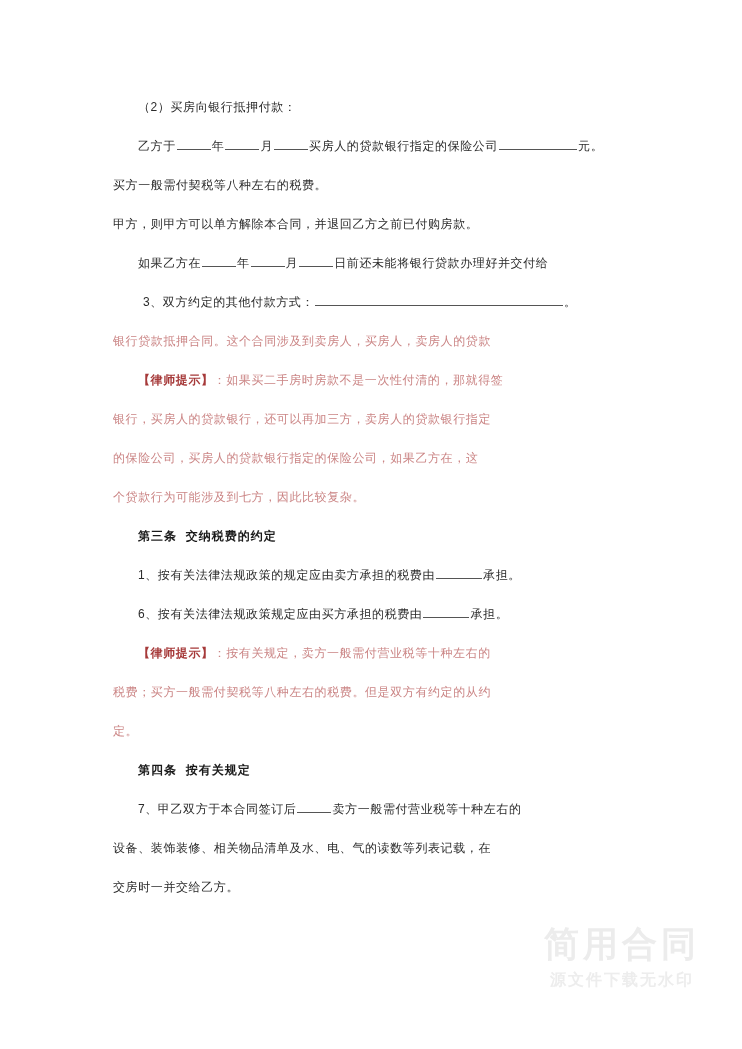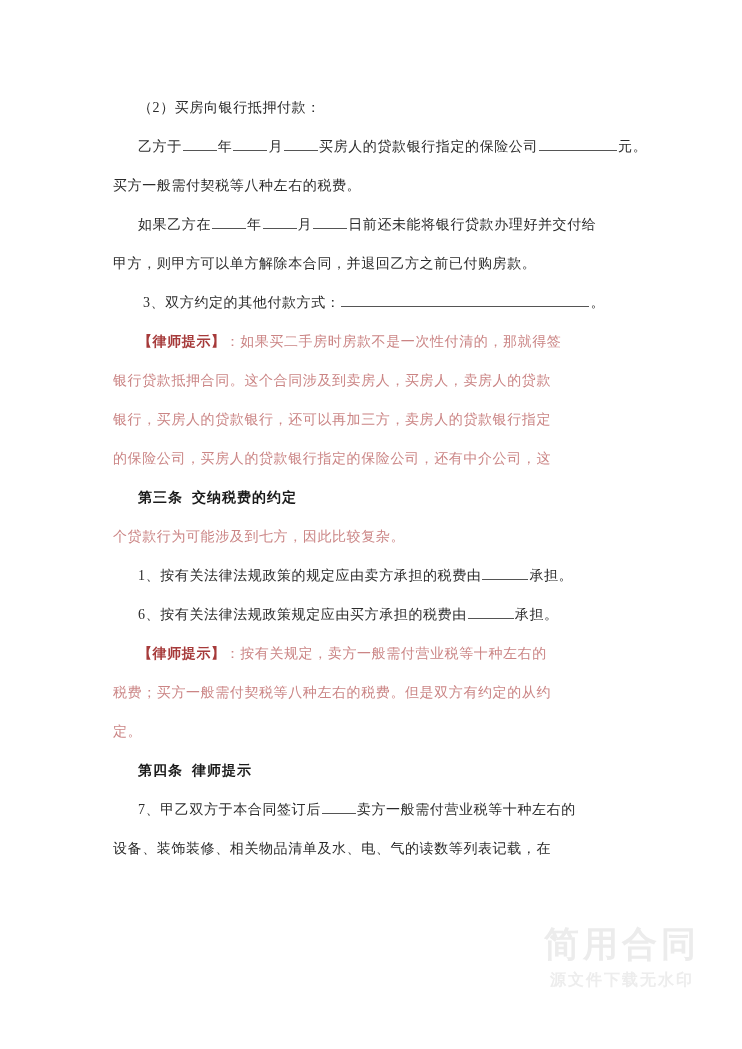--- a/index.html
+++ b/index.html
@@ -52,27 +52,27 @@
   
   .content {
     position: absolute;
     left: 113px;
     top: 88px;
     width: 528px;
     z-index: 2;
   }
 
   .line {
-    font-size: 14px;
+    font-size: 12px;
     line-height: 39px;
     height: 39px;
     color: #2b2b2b;
     letter-spacing: 0.6px;
     white-space: nowrap;
-    font-family: Liberation Serif, serif;
+    font-family: Liberation Sans, sans-serif;
   }
   .line.indent {
     text-indent: 25px;
   }
   .line.indent2 {
     text-indent: 30px;
   }
 
   
   .line.tip {
@@ -121,50 +121,50 @@
     </div>
 
     <div class="line indent">
       <span>乙方于</span><span class="blank s"></span><span>年</span><span class="blank s"></span><span>月</span><span class="blank s"></span><span>买房人的贷款银行指定的保险公司</span><span class="blank l"></span><span>元。</span>
     </div>
 
     <div class="line">
       <span>买方一般需付契税等八种左右的税费。</span>
     </div>
 
+    <div class="line">
+      <span>甲方，则甲方可以单方解除本合同，并退回乙方之前已付购房款。</span>
+    </div>
+
     <div class="line indent">
       <span>如果乙方在</span><span class="blank s"></span><span>年</span><span class="blank s"></span><span>月</span><span class="blank s"></span><span>日前还未能将银行贷款办理好并交付给</span>
-    </div>
-
-    <div class="line">
-      <span>甲方，则甲方可以单方解除本合同，并退回乙方之前已付购房款。</span>
     </div>
 
     <div class="line indent2">
       <span>3、双方约定的其他付款方式：</span><span class="blank xl"></span><span>。</span>
     </div>
 
+    <div class="line tip">
+      <span>银行贷款抵押合同。这个合同涉及到卖房人，买房人，卖房人的贷款</span>
+    </div>
     <div class="line tip indent">
       <span class="tip-label">【律师提示】</span><span>：如果买二手房时房款不是一次性付清的，那就得签</span>
-    </div>
-    <div class="line tip">
-      <span>银行贷款抵押合同。这个合同涉及到卖房人，买房人，卖房人的贷款</span>
     </div>
     <div class="line tip">
       <span>银行，买房人的贷款银行，还可以再加三方，卖房人的贷款银行指定</span>
     </div>
     <div class="line tip">
-      <span>的保险公司，买房人的贷款银行指定的保险公司，还有中介公司，这</span>
+      <span>的保险公司，买房人的贷款银行指定的保险公司，如果乙方在，这</span>
     </div>
+    <div class="line tip">
+      <span>个贷款行为可能涉及到七方，因此比较复杂。</span>
+    </div>
+
     <div class="line heading indent">
       <span>第三条</span><span class="heading-gap">&nbsp;&nbsp;</span><span>交纳税费的约定</span>
-    </div>
-
-    <div class="line tip">
-      <span>个贷款行为可能涉及到七方，因此比较复杂。</span>
     </div>
 
     <div class="line indent">
       <span>1、按有关法律法规政策的规定应由卖方承担的税费由</span><span class="blank m"></span><span>承担。</span>
     </div>
 
     <div class="line indent">
       <span>6、按有关法律法规政策规定应由买方承担的税费由</span><span class="blank m"></span><span>承担。</span>
     </div>
 
@@ -172,24 +172,27 @@
       <span class="tip-label">【律师提示】</span><span>：按有关规定，卖方一般需付营业税等十种左右的</span>
     </div>
     <div class="line tip">
       <span>税费；买方一般需付契税等八种左右的税费。但是双方有约定的从约</span>
     </div>
     <div class="line tip">
       <span>定。</span>
     </div>
 
     <div class="line heading indent">
-      <span>第四条</span><span class="heading-gap">&nbsp;&nbsp;</span><span>律师提示</span>
+      <span>第四条</span><span class="heading-gap">&nbsp;&nbsp;</span><span>按有关规定</span>
     </div>
 
     <div class="line indent">
       <span>7、甲乙双方于本合同签订后</span><span class="blank s"></span><span>卖方一般需付营业税等十种左右的</span>
     </div>
     <div class="line">
       <span>设备、装饰装修、相关物品清单及水、电、气的读数等列表记载，在</span>
     </div>
+    <div class="line">
+      <span>交房时一并交给乙方。</span>
+    </div>
 
   </div>
 </div>
 
 </body></html>

